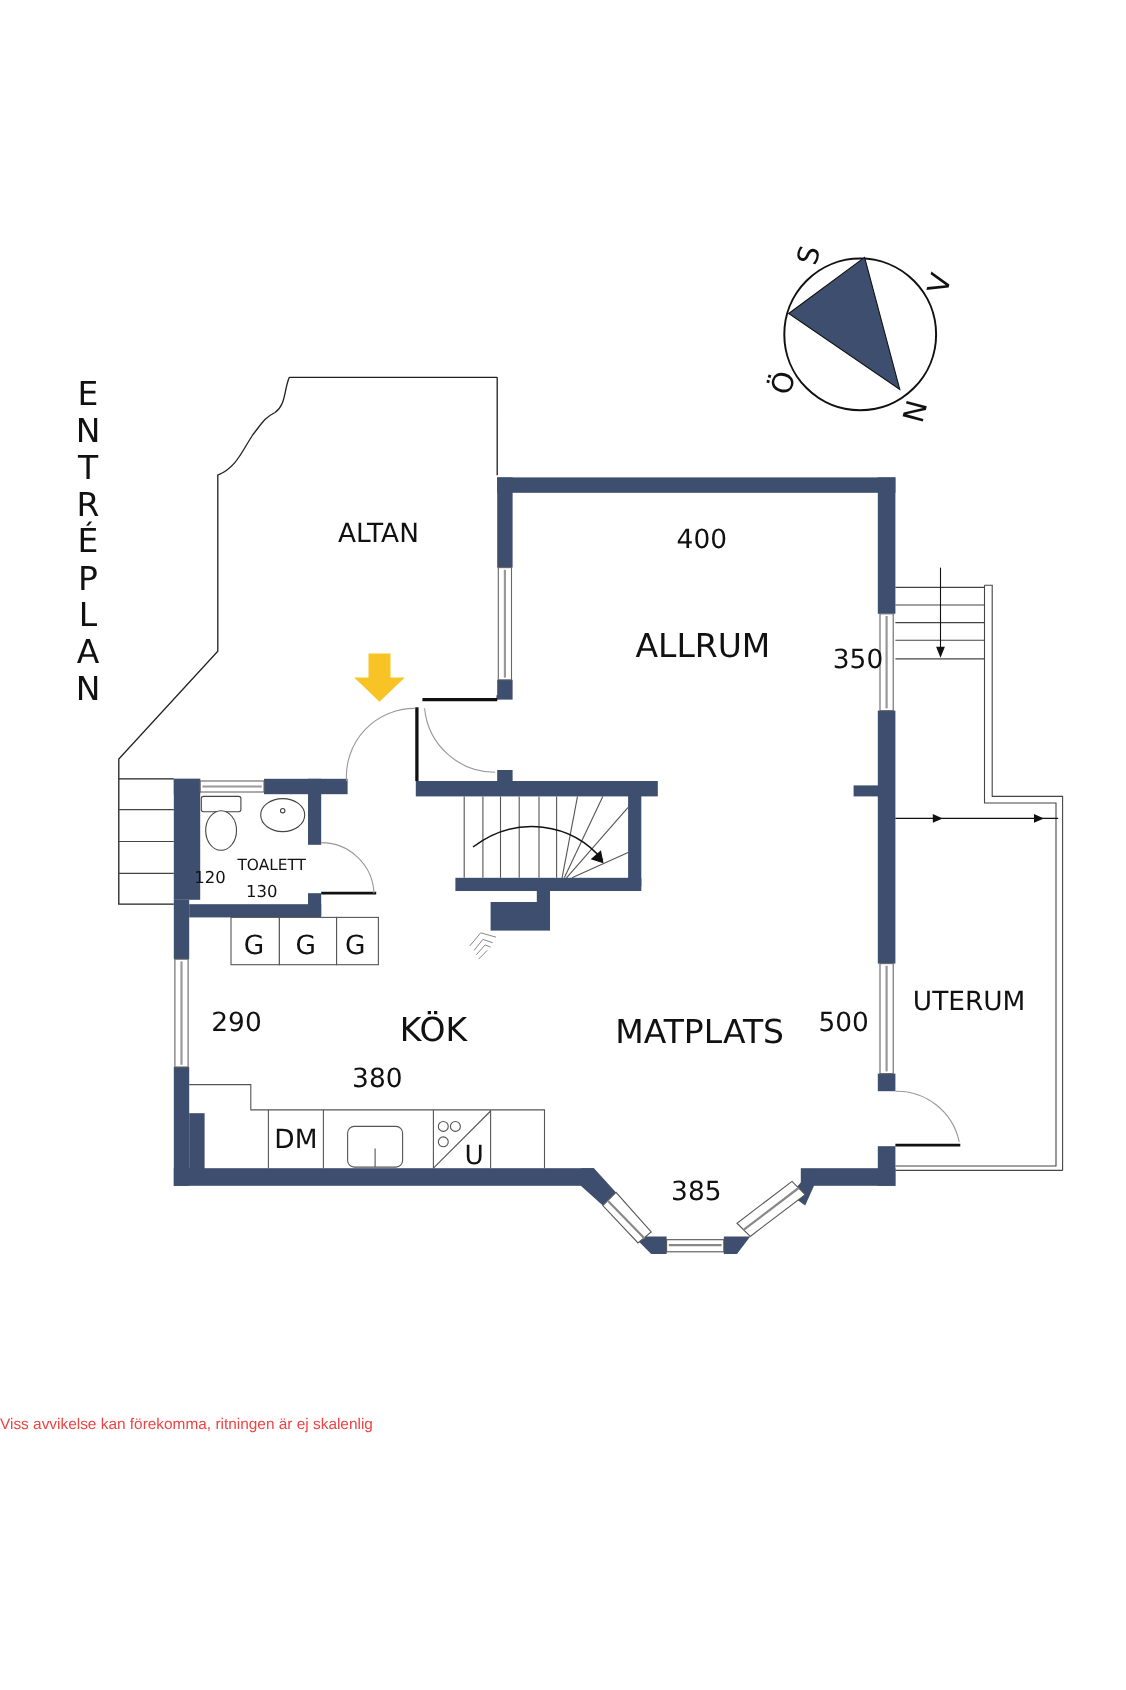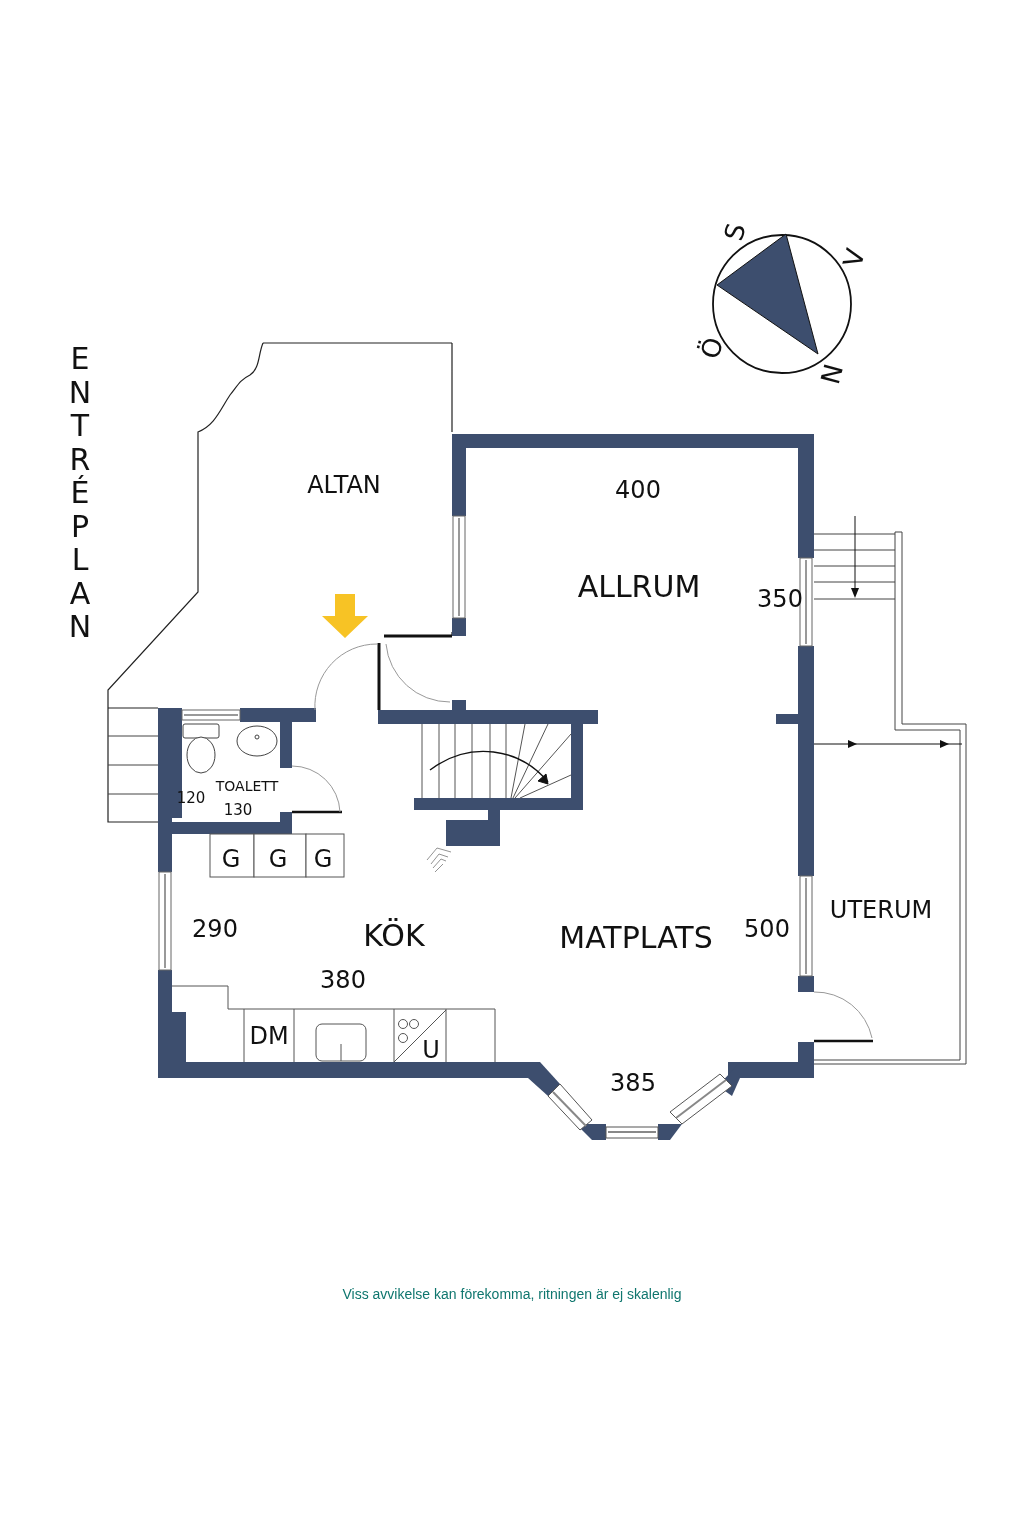--- a/index.html
+++ b/index.html
@@ -1,21 +1,21 @@
 <!DOCTYPE html>
 <html><head>
 <meta charset="utf-8">
 <style>
   html,body{margin:0;padding:0;background:#ffffff;}
   body{width:1024px;height:1536px;position:relative;overflow:hidden;font-family:"DejaVu Sans","Liberation Sans",sans-serif;}
   svg{position:absolute;left:0;top:0;}
   .lbl{font-family:"DejaVu Sans","Liberation Sans",sans-serif;fill:#111;}
   .vert-title{position:absolute;left:60px;top:342px;width:40px;text-align:center;font-family:"DejaVu Sans","Liberation Sans",sans-serif;font-size:30px;line-height:33.5px;color:#111;letter-spacing:0;}
   .vert-title span{display:block;}
-  .disclaimer{position:absolute;left:0;width:1024px;top:1286px;text-align:center;font-family:"Liberation Sans",sans-serif;font-size:14px;color:#0f766e;}
+  .disclaimer{position:absolute;left:0;width:1024px;top:1286px;font-family:"Liberation Sans",sans-serif;font-size:14px;color:#ef4444;}
 </style>
 </head>
 <body>
 
 <div class="vert-title">
   <span>E</span>
   <span>N</span>
   <span>T</span>
   <span>R</span>
   <span>É</span>

